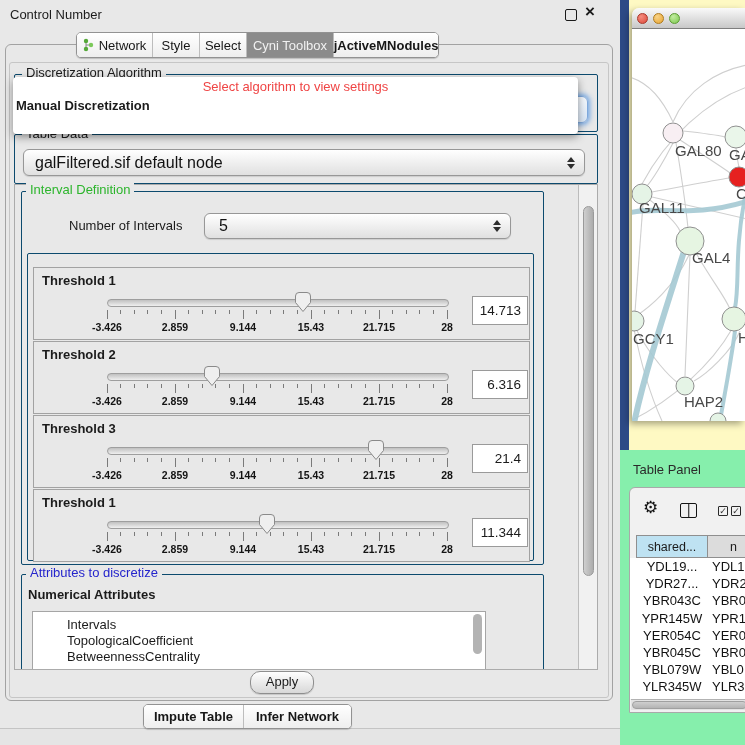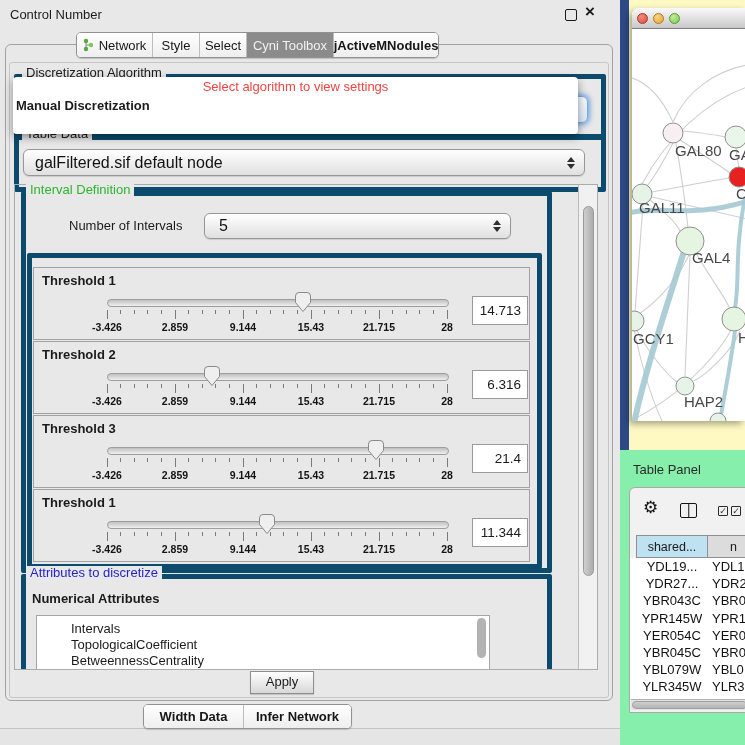--- a/index.html
+++ b/index.html
@@ -14,21 +14,21 @@
   .tabpane{left:5px;top:44px;width:606px;height:655px;border:1px solid #A2A2A2;border-radius:6px}
   .inner-panel{left:9px;top:62px;width:598px;height:634px;border:1px solid #C6C6C6;border-radius:3px;background:#E8E8E8}
   .seg{display:flex;border:1px solid #929292;border-radius:5px;overflow:hidden;background:#FCFCFC;box-shadow:0 1px 1px rgba(0,0,0,.18);z-index:6}
   .seg-top{left:76px;top:32px;height:24px}
   .seg-bottom{left:143px;top:704px;height:23px}
   .seg-btn{display:flex;align-items:center;justify-content:center;gap:5px;font-size:13px;color:#171717;
            border-right:1px solid #BDBDBD;background:linear-gradient(#FFFFFF,#EEEEEE);box-sizing:border-box;cursor:default}
   .seg-btn:last-child{border-right:none}
   .seg-btn.sel{background:#8B8B8B;color:#F1F1F1}
   .wbold{font-weight:bold}
-  .group{position:absolute;border:5px solid #0c4a6e;border-radius:2px}
+  .group{position:absolute;border:1px solid #0c4a6e;border-radius:2px}
   .gtitle{position:absolute;font-size:13px;background:#E8E8E8;padding:0 4px;z-index:4;line-height:14px;white-space:nowrap}
   .combo{position:absolute;border:1px solid #979797;border-radius:6px;background:linear-gradient(#FFFFFF,#E0E0E0);
          font-size:16px;color:#121212;box-sizing:border-box;box-shadow:0 1px 1px rgba(0,0,0,.12)}
   .combo .val{position:absolute;left:11px;top:50%;transform:translateY(-50%);white-space:nowrap}
   .spin{position:absolute;right:9px;top:50%;transform:translateY(-50%);display:flex;flex-direction:column;gap:2px}
   .spin i{display:block;width:0;height:0;border-left:4px solid transparent;border-right:4px solid transparent}
   .spin .up{border-bottom:5px solid #2E2E2E}
   .spin .dn{border-top:5px solid #2E2E2E}
   .viewport{left:14px;top:184px;width:582px;height:484px;border:1px solid #ABABAB;overflow:hidden}
   .vsb-track{left:563px;top:0;width:19px;height:484px;background:#F1F1F1;border-left:1px solid #BBBBBB}
@@ -44,21 +44,21 @@
   .tick{position:absolute;top:42px;width:1px;background:#7A7A7A}
   .tick.major{height:9px}
   .tick.minor{height:4px}
   .tick-label{position:absolute;top:53px;width:60px;text-align:center;font-size:10.5px;font-weight:600;color:#141414}
   .value-box{position:absolute;left:438px;top:28px;width:56px;height:29px;background:#FFF;border:1px solid #9A9A9A;
              font-size:13.5px;text-align:right;line-height:27px;padding-right:6px;box-sizing:border-box}
   .attr-list{position:absolute;left:10px;top:36px;width:452px;height:80px;background:#FFF;border:1px solid #A5A5A5}
   .attr-item{position:absolute;left:34px;font-size:13px;height:16px;white-space:nowrap}
   .list-sb{position:absolute;left:440px;top:2px;width:9px;height:40px;background:#B3B3B3;border-radius:5px}
   .na-heading{position:absolute;left:6px;top:12px;font-size:13px;font-weight:bold}
-  .apply-btn{left:250px;top:671px;width:62px;height:21px;border:1px solid #8E8E8E;border-radius:0;
+  .apply-btn{left:250px;top:671px;width:62px;height:21px;border:1px solid #8E8E8E;border-radius:10px;
              background:linear-gradient(#FEFEFE,#D8D8D8);font-size:13px;text-align:center;line-height:19px;box-shadow:0 1px 1px rgba(0,0,0,.15)}
   .popup{left:13px;top:77px;width:565px;height:57px;background:#FFFFFF;border-radius:4px;
          box-shadow:0 3px 9px rgba(0,0,0,.42);z-index:40}
   .popup-row{position:absolute;left:0;width:100%;height:19px;font-size:13px;line-height:19px;box-sizing:border-box}
   .popup-row.ph{color:#ef4444;text-align:center;top:0}
   .popup-row.opt1{top:19px;font-weight:bold;padding-left:3px}
   .popup-row.opt2{top:38px;padding-left:3px}
   .combo-glow{left:548px;top:96px;width:38px;height:25px;border-radius:6px;border:1px solid #7FA9DC;
               background:linear-gradient(#F4F8FD,#D9E6F5);box-shadow:0 0 5px 1.5px rgba(96,156,227,.85);z-index:2}
   
@@ -345,21 +345,21 @@
 
   <div class="abs popup">
     <div class="popup-row ph">Select algorithm to view settings</div>
     <div class="popup-row opt1">Manual Discretization</div>
   </div>
 
   <div class="abs apply-btn">Apply</div>
 
   <div class="abs seg seg-bottom">
     <div class="seg-btn wbold" style="width:100px">
-      <span>Width Data</span>
+      <span>Impute Table</span>
     </div>
     <div class="seg-btn wbold" style="width:107px">
       <span>Infer Network</span>
     </div>
   </div>
 </div>
 
 <div class="abs net-region">
   <div class="abs net-dark-strip"></div>
   <div class="abs net-window">

